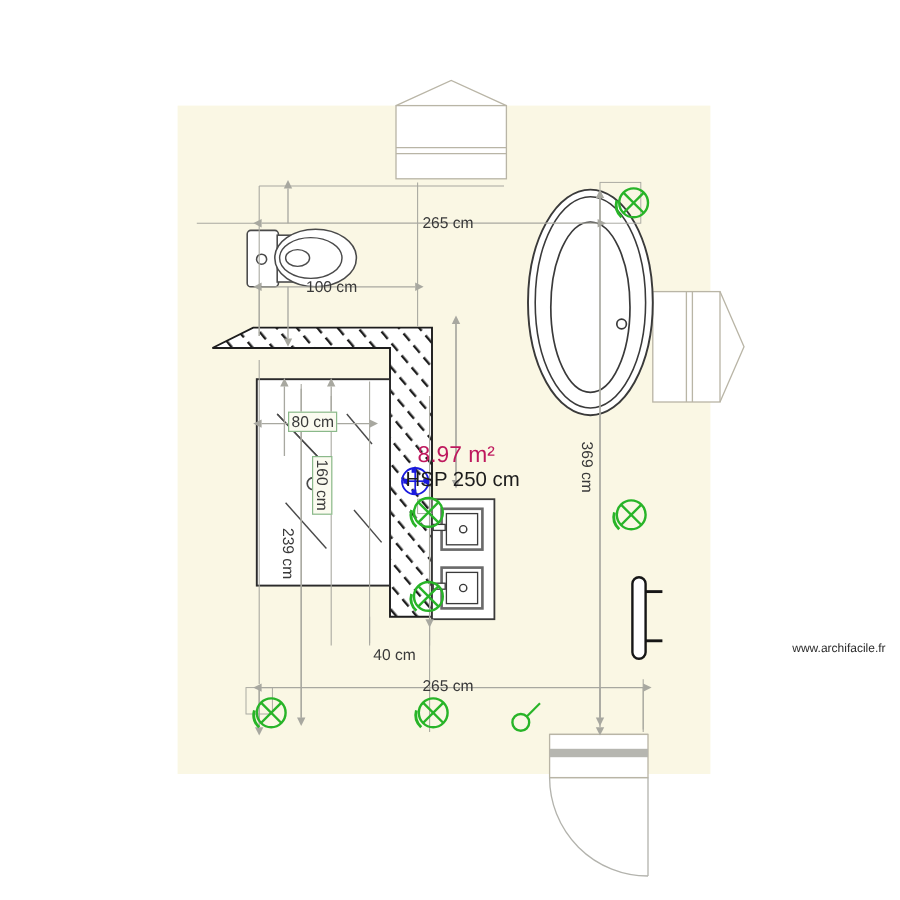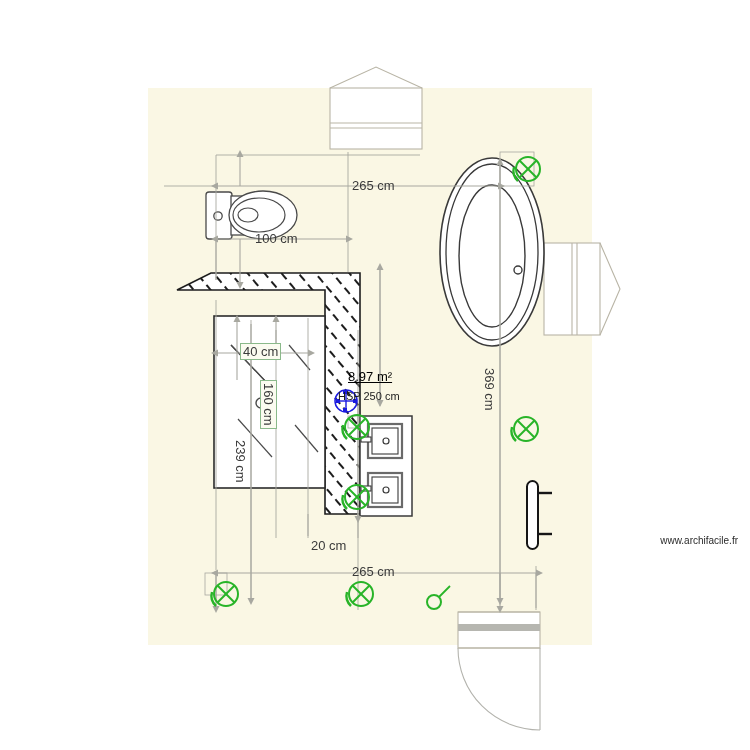--- a/index.html
+++ b/index.html
@@ -15,25 +15,25 @@
     font-size:13px;color:#3a3a3a;white-space:nowrap;
   }
   .dimtext.boxed{
     border:1px solid #8ab98a;background:#fbfbf0;padding:0px 2px;
   }
   .dimtext.vert{
     transform-origin:0 0;
   }
   .arealabel{
     position:absolute;font-family:"Liberation Sans",sans-serif;
-    font-size:13px;color:#000000;white-space:nowrap;text-decoration:underline;
+    font-size:19px;color:#be185d;white-space:nowrap;
   }
   .hsplabel{
     position:absolute;font-family:"Liberation Sans",sans-serif;
-    font-size:11px;color:#1c1c1c;white-space:nowrap;
+    font-size:17px;color:#1c1c1c;white-space:nowrap;
   }
   .watermark{
     position:absolute;right:12px;bottom:18px;
     font-family:"Liberation Sans",sans-serif;
     font-size:10px;color:#2a2a2a;
   }
 </style>
 </head>
 <body>
 
@@ -246,29 +246,29 @@
     </g>
 
   </svg>
 
   <div class="layer" style="pointer-events:none;">
 
     <div class="dimtext" style="left:352px;top:178px;">265 cm</div>
 
     <div class="dimtext" style="left:255px;top:231px;">100 cm</div>
 
-    <div class="dimtext boxed" style="left:240px;top:343px;">40 cm</div>
+    <div class="dimtext boxed" style="left:240px;top:343px;">80 cm</div>
 
     <div class="dimtext boxed vert" style="left:277px;top:380px;transform:rotate(90deg);">160 cm</div>
 
     <div class="dimtext vert" style="left:248px;top:440px;transform:rotate(90deg);">239 cm</div>
 
     <div class="dimtext vert" style="left:497px;top:368px;transform:rotate(90deg);">369 cm</div>
 
-    <div class="dimtext" style="left:311px;top:538px;">20 cm</div>
+    <div class="dimtext" style="left:311px;top:538px;">40 cm</div>
 
     <div class="dimtext" style="left:352px;top:564px;">265 cm</div>
 
     <div class="arealabel" style="left:348px;top:369px;">8.97 m²</div>
 
     <div class="hsplabel" style="left:338px;top:390px;">HSP 250 cm</div>
 
   </div>
 
   <div class="watermark">www.archifacile.fr</div>

